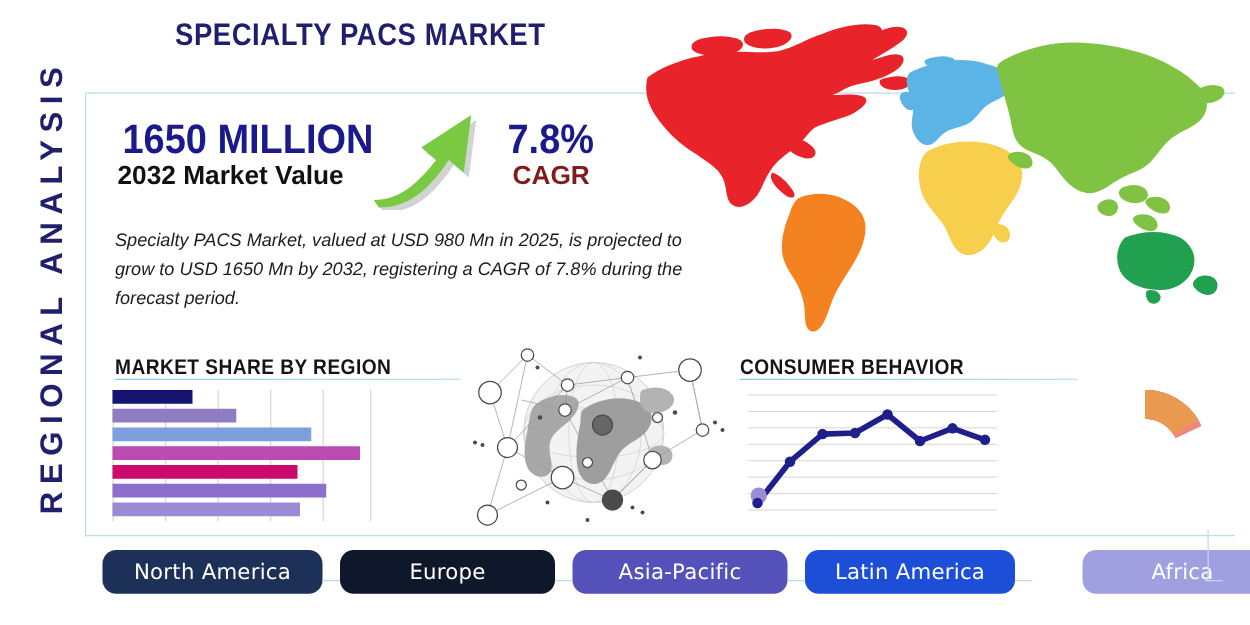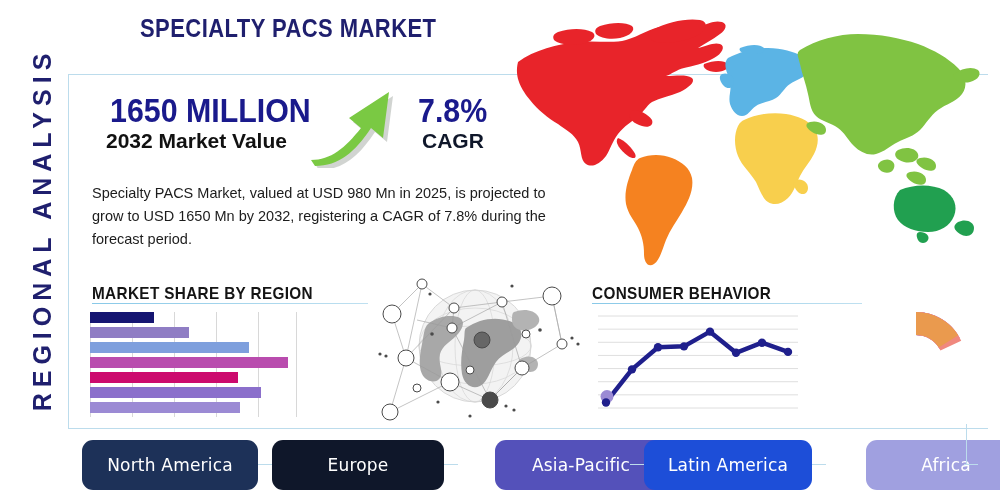--- a/index.html
+++ b/index.html
@@ -51,21 +51,21 @@
     width: 920px; height: 355px;
     border: 1px solid #bcdcec;
     border-right: none;
     box-sizing: border-box;
     background: transparent;
   }
 
   
   #hero {
     position: absolute;
-    left: 100px; top: 92px;
+    left: 88px; top: 92px;
     width: 420px; height: 80px;
   }
   #hero-value {
     position: absolute; left: 10px; top: 0px;
     font-size: 33px; font-weight: bold;
     color: #1a1a8c;
     font-family: "Liberation Sans Narrow","Liberation Sans", sans-serif;
     transform: scaleX(0.92); transform-origin: left center;
     letter-spacing: 0px;
   }
@@ -74,35 +74,36 @@
     font-size: 21px; font-weight: bold; color: #111111;
   }
   #hero-cagr {
     position: absolute; left: 318px; top: 0px;
     font-size: 33px; font-weight: bold; color: #1a1a8c;
     font-family: "Liberation Sans Narrow","Liberation Sans", sans-serif;
     transform: scaleX(0.92); transform-origin: left center;
   }
   #hero-cagr-label {
     position: absolute; left: 322px; top: 37px;
-    font-size: 21px; font-weight: bold; color: #0f172a;
+    font-size: 21px; font-weight: bold; color: #7f1d1d;
   }
   #hero-arrow {
     position: absolute; left: 205px; top: -6px;
     width: 100px; height: 82px;
   }
 
   
   #summary {
     position: absolute;
     left: 92px; top: 182px;
     width: 484px;
     font-size: 14.5px;
     line-height: 23px;
     color: #1c1c1c;
+    font-style: italic;
   }
 
   
   #world-map {
     position: absolute;
     left: 500px; top: 10px;
     width: 492px; height: 262px;
   }
 
   
@@ -157,21 +158,21 @@
   }
 
   
   #region-tabs {
     position: absolute;
     left: 82px; top: 440px;
     width: 896px; height: 50px;
   }
   .region-tab {
     position: absolute;
-    top: 0; height: 50px;
+    top: 0; height: 35px;
     border-radius: 11px;
     display: flex; align-items: center; justify-content: center;
     color: #ffffff;
     font-size: 17px;
     font-family: "DejaVu Sans", sans-serif;
     letter-spacing: 0.2px;
   }
   .tab-connector {
     position: absolute;
     top: 24px; height: 1px;
@@ -393,21 +394,21 @@
         <path d="M3.061616997868383e-15,-50 A50,50 0 0 1 42.216396275100756,-26.791339748949827 L22.79685398855441,-14.467323464432907 A27,27 0 0 0 1.6532731788489269e-15,-27 Z" fill="#ea9a4e"></path>
       </g>
   </svg>
 
   <div id="region-tabs">
     <div id="tabs-container">
         <div class="region-tab" style="left: 0px; width: 176px; background: rgb(29, 49, 88);">North America</div>
         <div class="tab-connector" style="left: 176px; width: 14px;"></div>
         <div class="region-tab" style="left: 190px; width: 172px; background: #0f172a;">Europe</div>
         <div class="tab-connector" style="left: 362px; width: 14px;"></div>
-        <div class="region-tab" style="left: 376px; width: 172px; background: rgb(84, 81, 186); margin-left: 37px;">Asia-Pacific</div>
+        <div class="region-tab" style="left: 376px; width: 172px; background: rgb(84, 81, 186);">Asia-Pacific</div>
         <div class="tab-connector" style="left: 548px; width: 14px;"></div>
         <div class="region-tab" style="left: 562px; width: 168px; background: #1d4ed8;">Latin America</div>
         <div class="tab-connector" style="left: 730px; width: 14px;"></div>
         <div class="region-tab" style="left: 744px; width: 160px; background: rgb(160, 160, 224); margin-left: 40px;">Africa</div>
       </div>
     <div id="tab-tail"></div>
     <div id="tab-tail-v"></div>
   </div>
 
 </div>

